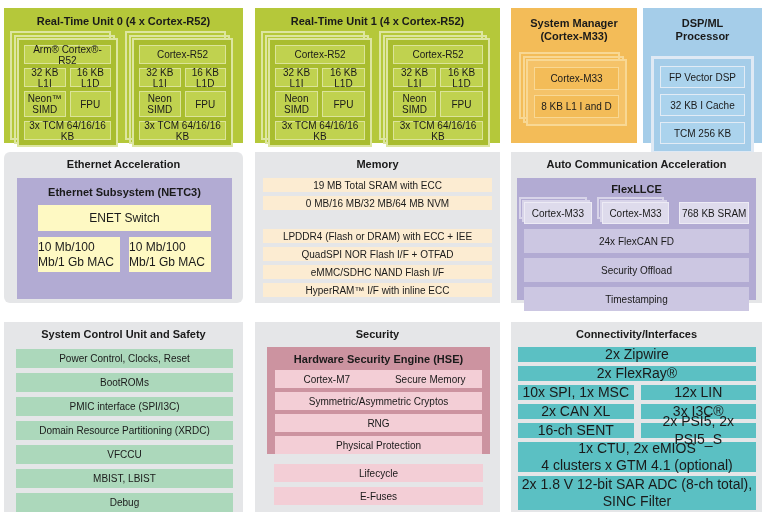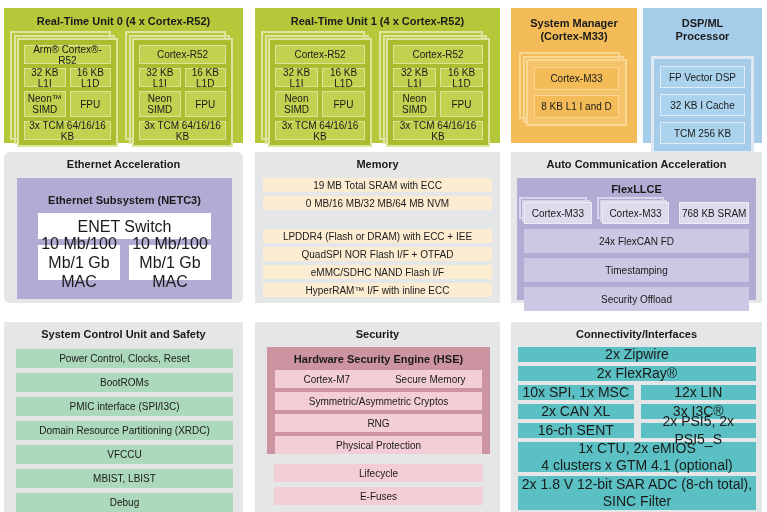--- a/index.html
+++ b/index.html
@@ -42,24 +42,24 @@
   .dsp-container { margin:13px 8px 0; border:3px solid #dfe9f4; background:#a5cde9;
                    padding:7px 6px; display:flex; flex-direction:column; gap:6px; }
   .dsp-row { background:#abd3ed; border:1px solid #e2ebf5; height:20px;
              display:flex; align-items:center; justify-content:center; font-size:10px; }
 
   
   .gray { background:#e5e6e8; }
   .gray > .title { padding-top:6px; }
 
   
-  .eth-container { margin:7px 11px 0 13px; background:#b2abd3; padding:8px 21px; box-sizing:border-box; height:121px; }
+  .eth-container { margin:7px 11px 0 13px; background:#b2abd3; padding:0 21px; box-sizing:border-box; height:121px; }
   .sub-title { font-weight:bold; font-size:11px; text-align:center; padding:8px 0 7px; }
-  .lav-row { background:#ffffff; display:flex; align-items:center; justify-content:center;
-             text-align:center; font-size:16px; line-height:1.2; }
+  .lav-row { background:#fef9c3; display:flex; align-items:center; justify-content:center;
+             font-size:12px; line-height:1.2; }
   .eth-switch { height:26px; }
   .eth-macs { display:flex; gap:9px; margin-top:6px; }
   .eth-mac { flex:1; height:35px; }
 
   
   .mem-rows { margin:7px 8px 0; }
   .mem-row { background:#fcecd2; height:14px; margin-bottom:4px;
              display:flex; align-items:center; justify-content:center; font-size:10px; }
   .mem-gap { height:15px; }
 
@@ -225,22 +225,22 @@
           <div class="ac-core">Cortex-M33</div>
         </div>
         <div class="stack">
           <i class="layer l1"></i>
           <i class="layer l2"></i>
           <div class="ac-core">Cortex-M33</div>
         </div>
         <div class="ac-sram">768 KB SRAM</div>
       </div>
       <div class="ac-row">24x FlexCAN FD</div>
+      <div class="ac-row">Security Offload</div>
       <div class="ac-row">Timestamping</div>
-      <div class="ac-row">Security Offload</div>
     </div>
   </div>
 
   <div class="panel gray" style="left:4px; top:322px; width:239px; height:190px;">
     <div class="title">System Control Unit and Safety</div>
     <div class="scu-rows">
       <div class="scu-row">Power Control, Clocks, Reset</div>
       <div class="scu-row">BootROMs</div>
       <div class="scu-row">PMIC interface (SPI/I3C)</div>
       <div class="scu-row">Domain Resource Partitioning (XRDC)</div>

